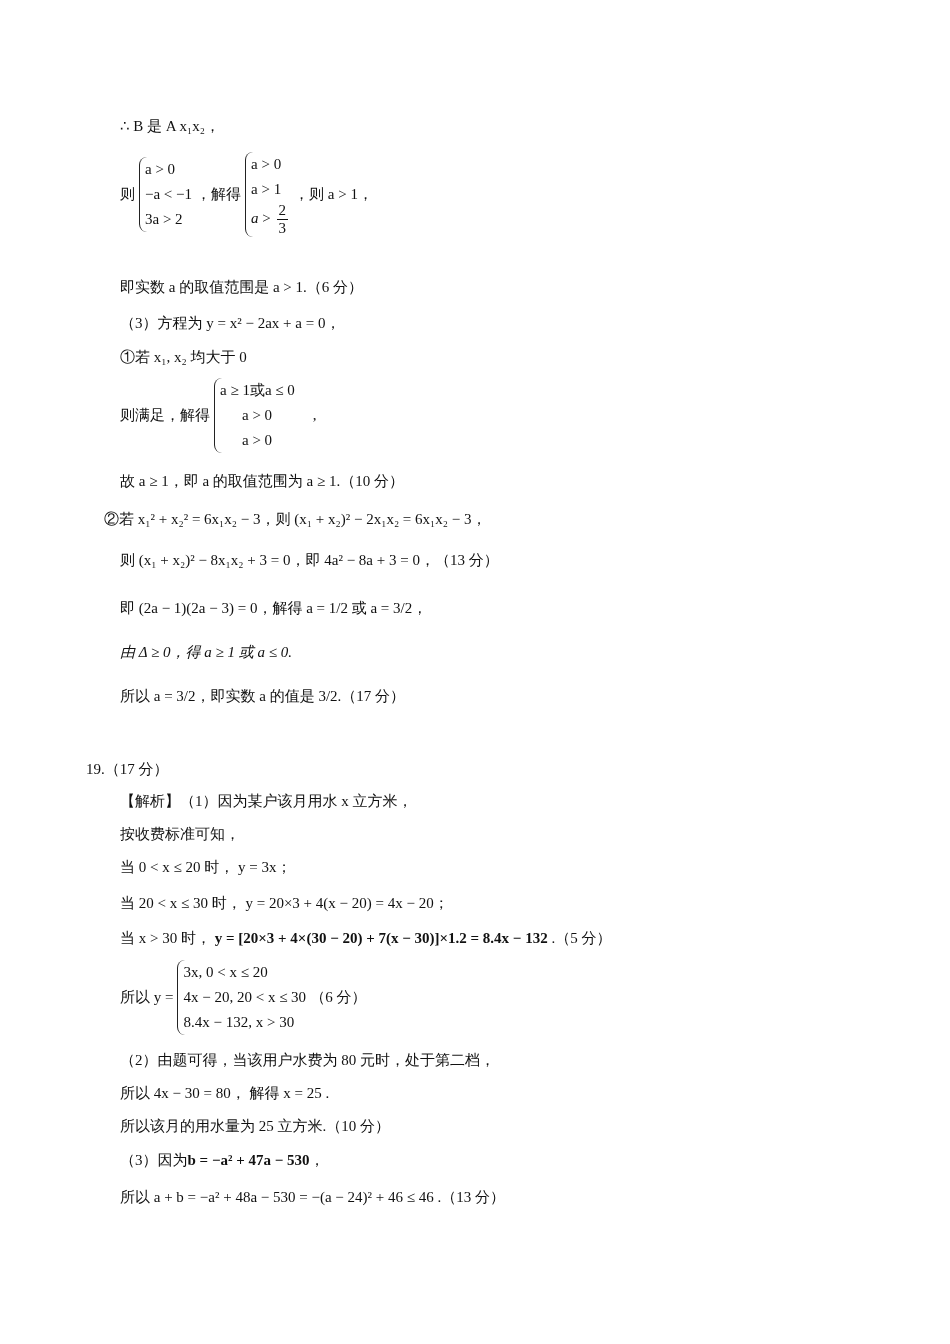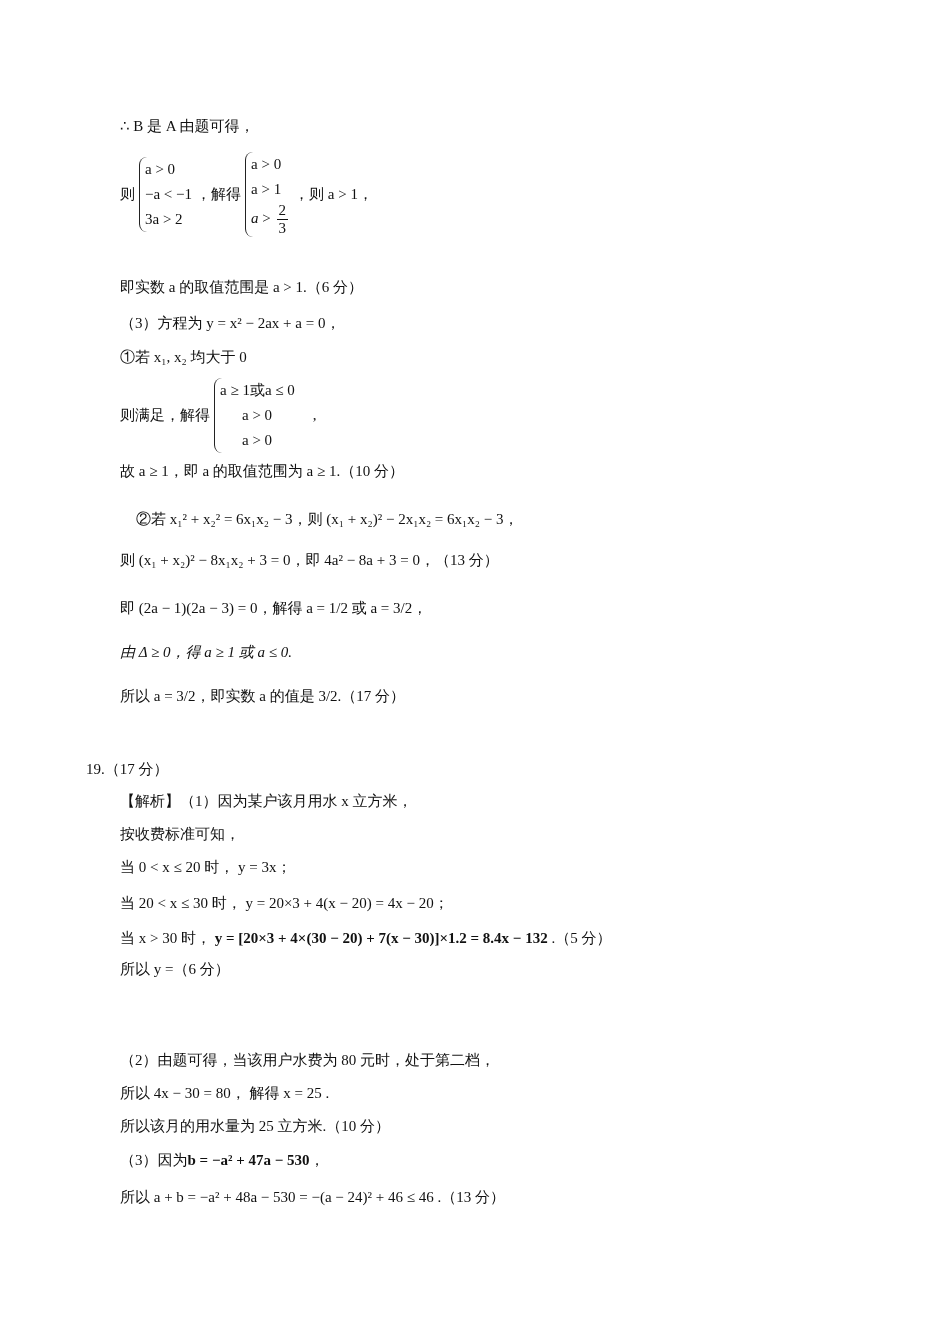--- a/index.html
+++ b/index.html
@@ -12,21 +12,21 @@
   .brace div { line-height:25px; white-space:nowrap; }
   .frac { display:inline-block; vertical-align:middle; text-align:center; margin:0 2px; }
   .frac span { display:block; line-height:17px; }
   .frac .num { border-bottom:1px solid #111; padding:0 2px; }
   .bold { font-weight:bold; }
   .sys { position:absolute; display:flex; align-items:center; white-space:nowrap; }
 </style>
 </head>
 <body>
 
-<div class="line" style="left:120px;top:116px;">∴ B 是 A 由题可得，</div>
+<div class="line" style="left:120px;top:116px;">∴ B 是 A x₁x₂，</div>
 
 <div class="sys" style="left:120px;top:152px;">
   <span>则</span>
   <span class="brace">
     <div>a &gt; 0</div>
     <div>−a &lt; −1</div>
     <div>3a &gt; 2</div>
   </span>
   <span>，解得</span>
   <span class="brace">
@@ -46,40 +46,45 @@
   <span>则满足</span>
   <span>，解得</span>
   <span class="brace">
     <div>a ≥ 1或a ≤ 0</div>
     <div style="padding-left:22px">a &gt; 0</div>
     <div style="padding-left:22px">a &gt; 0</div>
   </span>
   <span style="margin-left:14px">,</span>
 </div>
 
-<div class="line" style="left:120px;top:461px;">故 a ≥ 1，即 a 的取值范围为 a ≥ 1.（10 分）</div>
-<div class="line" style="left:136px;top:509px;">②若 x₁² + x₂² = 6x₁x₂ − 3，则 (x₁ + x₂)² − 2x₁x₂ = 6x₁x₂ − 3，</div>
+<div class="line" style="left:120px;top:471px;">故 a ≥ 1，即 a 的取值范围为 a ≥ 1.（10 分）</div>
+<div class="line" style="left:104px;top:509px;">②若 x₁² + x₂² = 6x₁x₂ − 3，则 (x₁ + x₂)² − 2x₁x₂ = 6x₁x₂ − 3，</div>
 <div class="line" style="left:120px;top:550px;">则 (x₁ + x₂)² − 8x₁x₂ + 3 = 0，即 4a² − 8a + 3 = 0，（13 分）</div>
 <div class="line" style="left:120px;top:598px;">即 (2a − 1)(2a − 3) = 0，解得 a = 1/2 或 a = 3/2，</div>
 <div class="line" style="left:120px;top:642px;font-style:italic;">由 Δ ≥ 0，得 a ≥ 1 或 a ≤ 0.</div>
 <div class="line" style="left:120px;top:686px;">所以 a = 3/2，即实数 a 的值是 3/2.（17 分）</div>
 
 <div class="line" style="left:86px;top:759px;">19.（17 分）</div>
 <div class="line" style="left:120px;top:791px;">【解析】（1）因为某户该月用水 x 立方米，</div>
 <div class="line" style="left:120px;top:824px;">按收费标准可知，</div>
 <div class="line" style="left:120px;top:857px;">当 0 &lt; x ≤ 20 时，  y = 3x；</div>
 <div class="line" style="left:120px;top:893px;">当 20 &lt; x ≤ 30 时，  y = 20×3 + 4(x − 20) = 4x − 20；</div>
 <div class="line" style="left:120px;top:928px;">
   <span>当 x &gt; 30 时，</span>
   <span class="bold">y = [20×3 + 4×(30 − 20) + 7(x − 30)]×1.2 = 8.4x − 132</span>
   <span>.（5 分）</span>
 </div>
 
 <div class="sys" style="left:120px;top:960px;">
   <span>所以 y =</span>
+  <span class="brace">
+    <div>3x, 0 &lt; x ≤ 20</div>
+    <div>4x − 20, 20 &lt; x ≤ 30</div>
+    <div>8.4x − 132, x &gt; 30</div>
+  </span>
   <span>（6 分）</span>
 </div>
 
 <div class="line" style="left:120px;top:1050px;">（2）由题可得，当该用户水费为 80 元时，处于第二档，</div>
 <div class="line" style="left:120px;top:1083px;">所以 4x − 30 = 80，   解得 x = 25 .</div>
 <div class="line" style="left:120px;top:1116px;">所以该月的用水量为 25 立方米.（10 分）</div>
 <div class="line" style="left:120px;top:1150px;">
   <span>（3）因为</span><span class="bold">b = −a² + 47a − 530</span><span>，</span>
 </div>
 <div class="line" style="left:120px;top:1187px;">所以 a + b = −a² + 48a − 530 = −(a − 24)² + 46 ≤ 46 .（13 分）</div>

